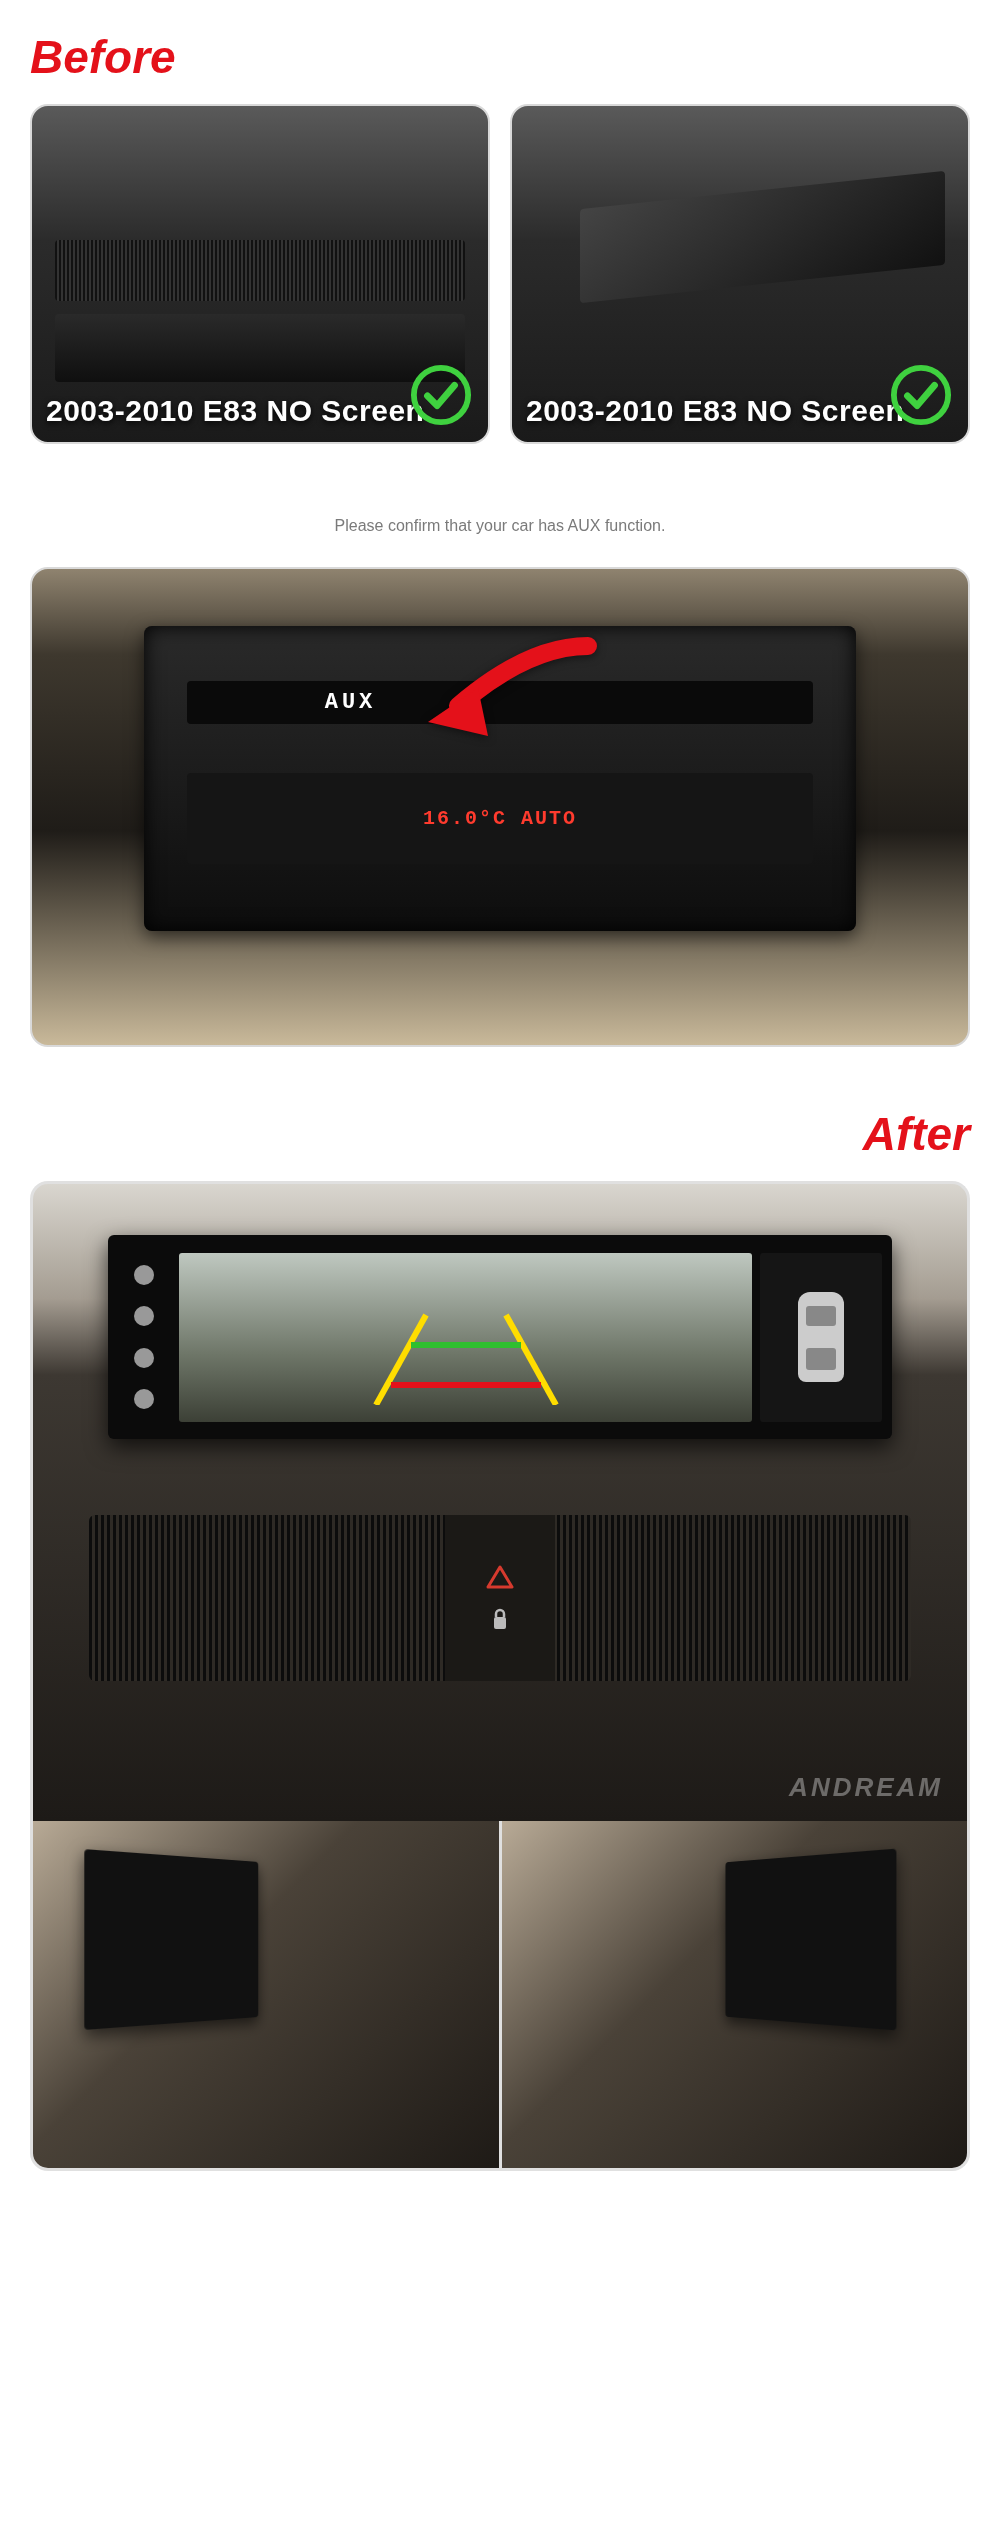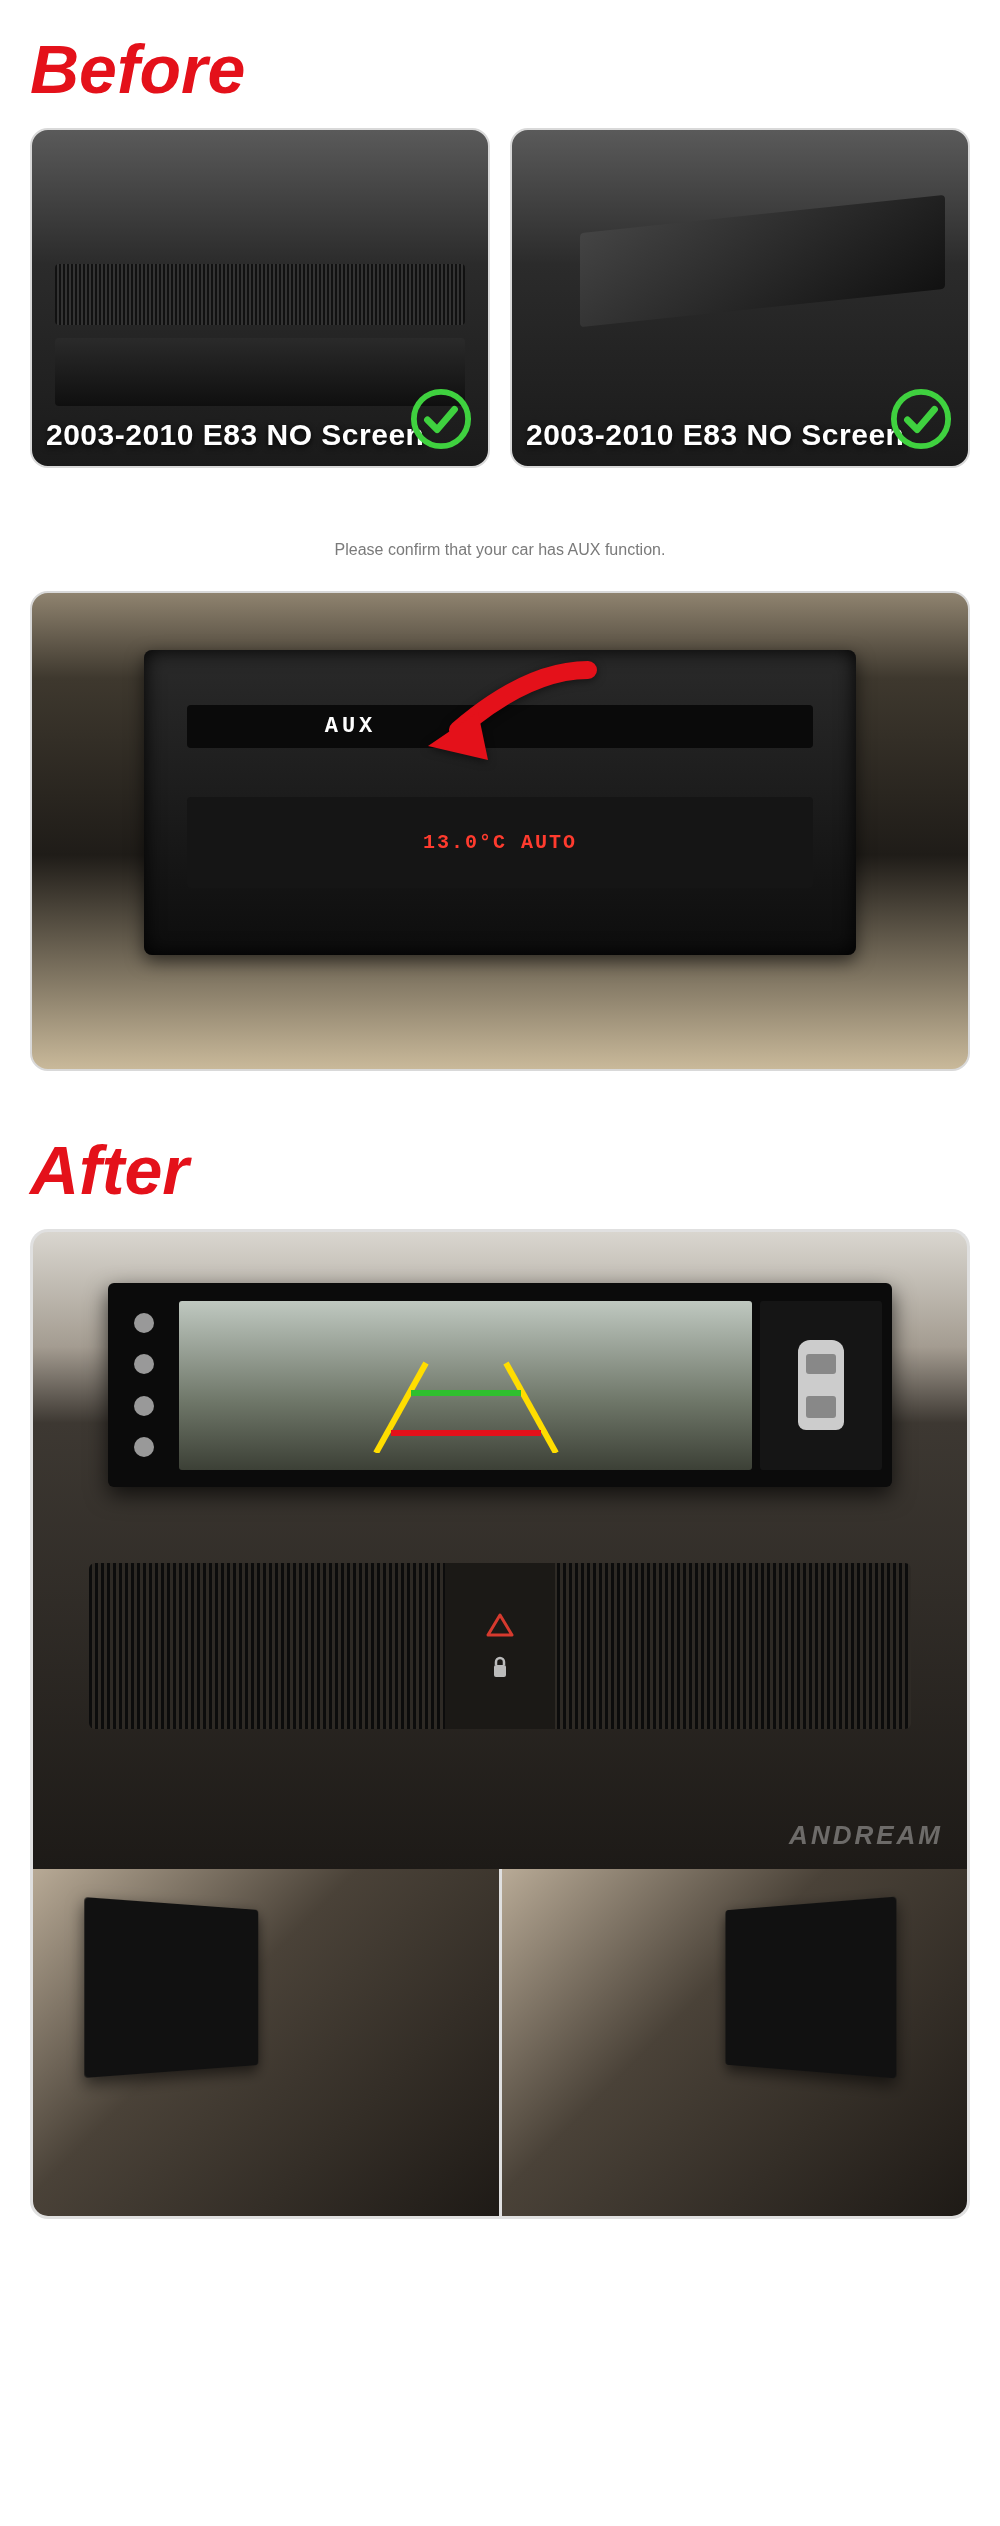--- a/index.html
+++ b/index.html
@@ -3,21 +3,21 @@
 <meta charset="utf-8">
 <style>
   * { margin: 0; padding: 0; box-sizing: border-box; }
   body {
     width: 1000px;
     background: #ffffff;
     font-family: Arial, Helvetica, sans-serif;
     padding: 0 30px;
   }
   .section-title {
-    font-size: 68px;
+    font-size: 46px;
     font-weight: bold;
     font-style: italic;
     color: #e4111a;
     padding: 30px 0 20px 0;
   }
   .before-row {
     display: flex;
     gap: 20px;
   }
   .before-card {
@@ -139,21 +139,21 @@
     letter-spacing: 2px;
   }
   .arrow-point {
     position: absolute;
     top: 14%;
     left: 38%;
     width: 220px;
     height: 120px;
   }
   .arrow-point svg { width: 100%; height: 100%; filter: drop-shadow(0 2px 4px rgba(0,0,0,0.5)); }
-  .after-title { padding-top: 60px; }
+  .after-title { padding-top: 60px; text-align: right; }
   .after-main {
     border: 3px solid #e0e0e0;
     border-top-left-radius: 18px;
     border-top-right-radius: 18px;
     border-bottom: none;
     height: 640px;
     position: relative;
     overflow: hidden;
     background: linear-gradient(180deg, #d9d6cf 0%, #a49c91 18%, #3d3832 30%, #1d1a17 100%);
   }
@@ -310,21 +310,21 @@
 <div class="disclaimer">
   <div>Please confirm that your car has AUX function.</div>
 </div>
 
 <div class="aux-photo">
   <div class="console-panel">
     <div class="radio-strip">
       <span class="aux-label">AUX</span>
     </div>
     <div class="climate-panel">
-      <span class="temp-label">13.0°C AUTO</span>
+      <span class="temp-label">16.0°C AUTO</span>
     </div>
   </div>
   <span class="arrow-point">
     <svg viewBox="0 0 220 120">
       <path d="M200 10 Q140 10 70 70" fill="none" stroke="#e4111a" stroke-width="18" stroke-linecap="round"></path>
       <path d="M90 52 L40 86 L100 100 Z" fill="#e4111a"></path>
     </svg>
   </span>
 </div>
 

